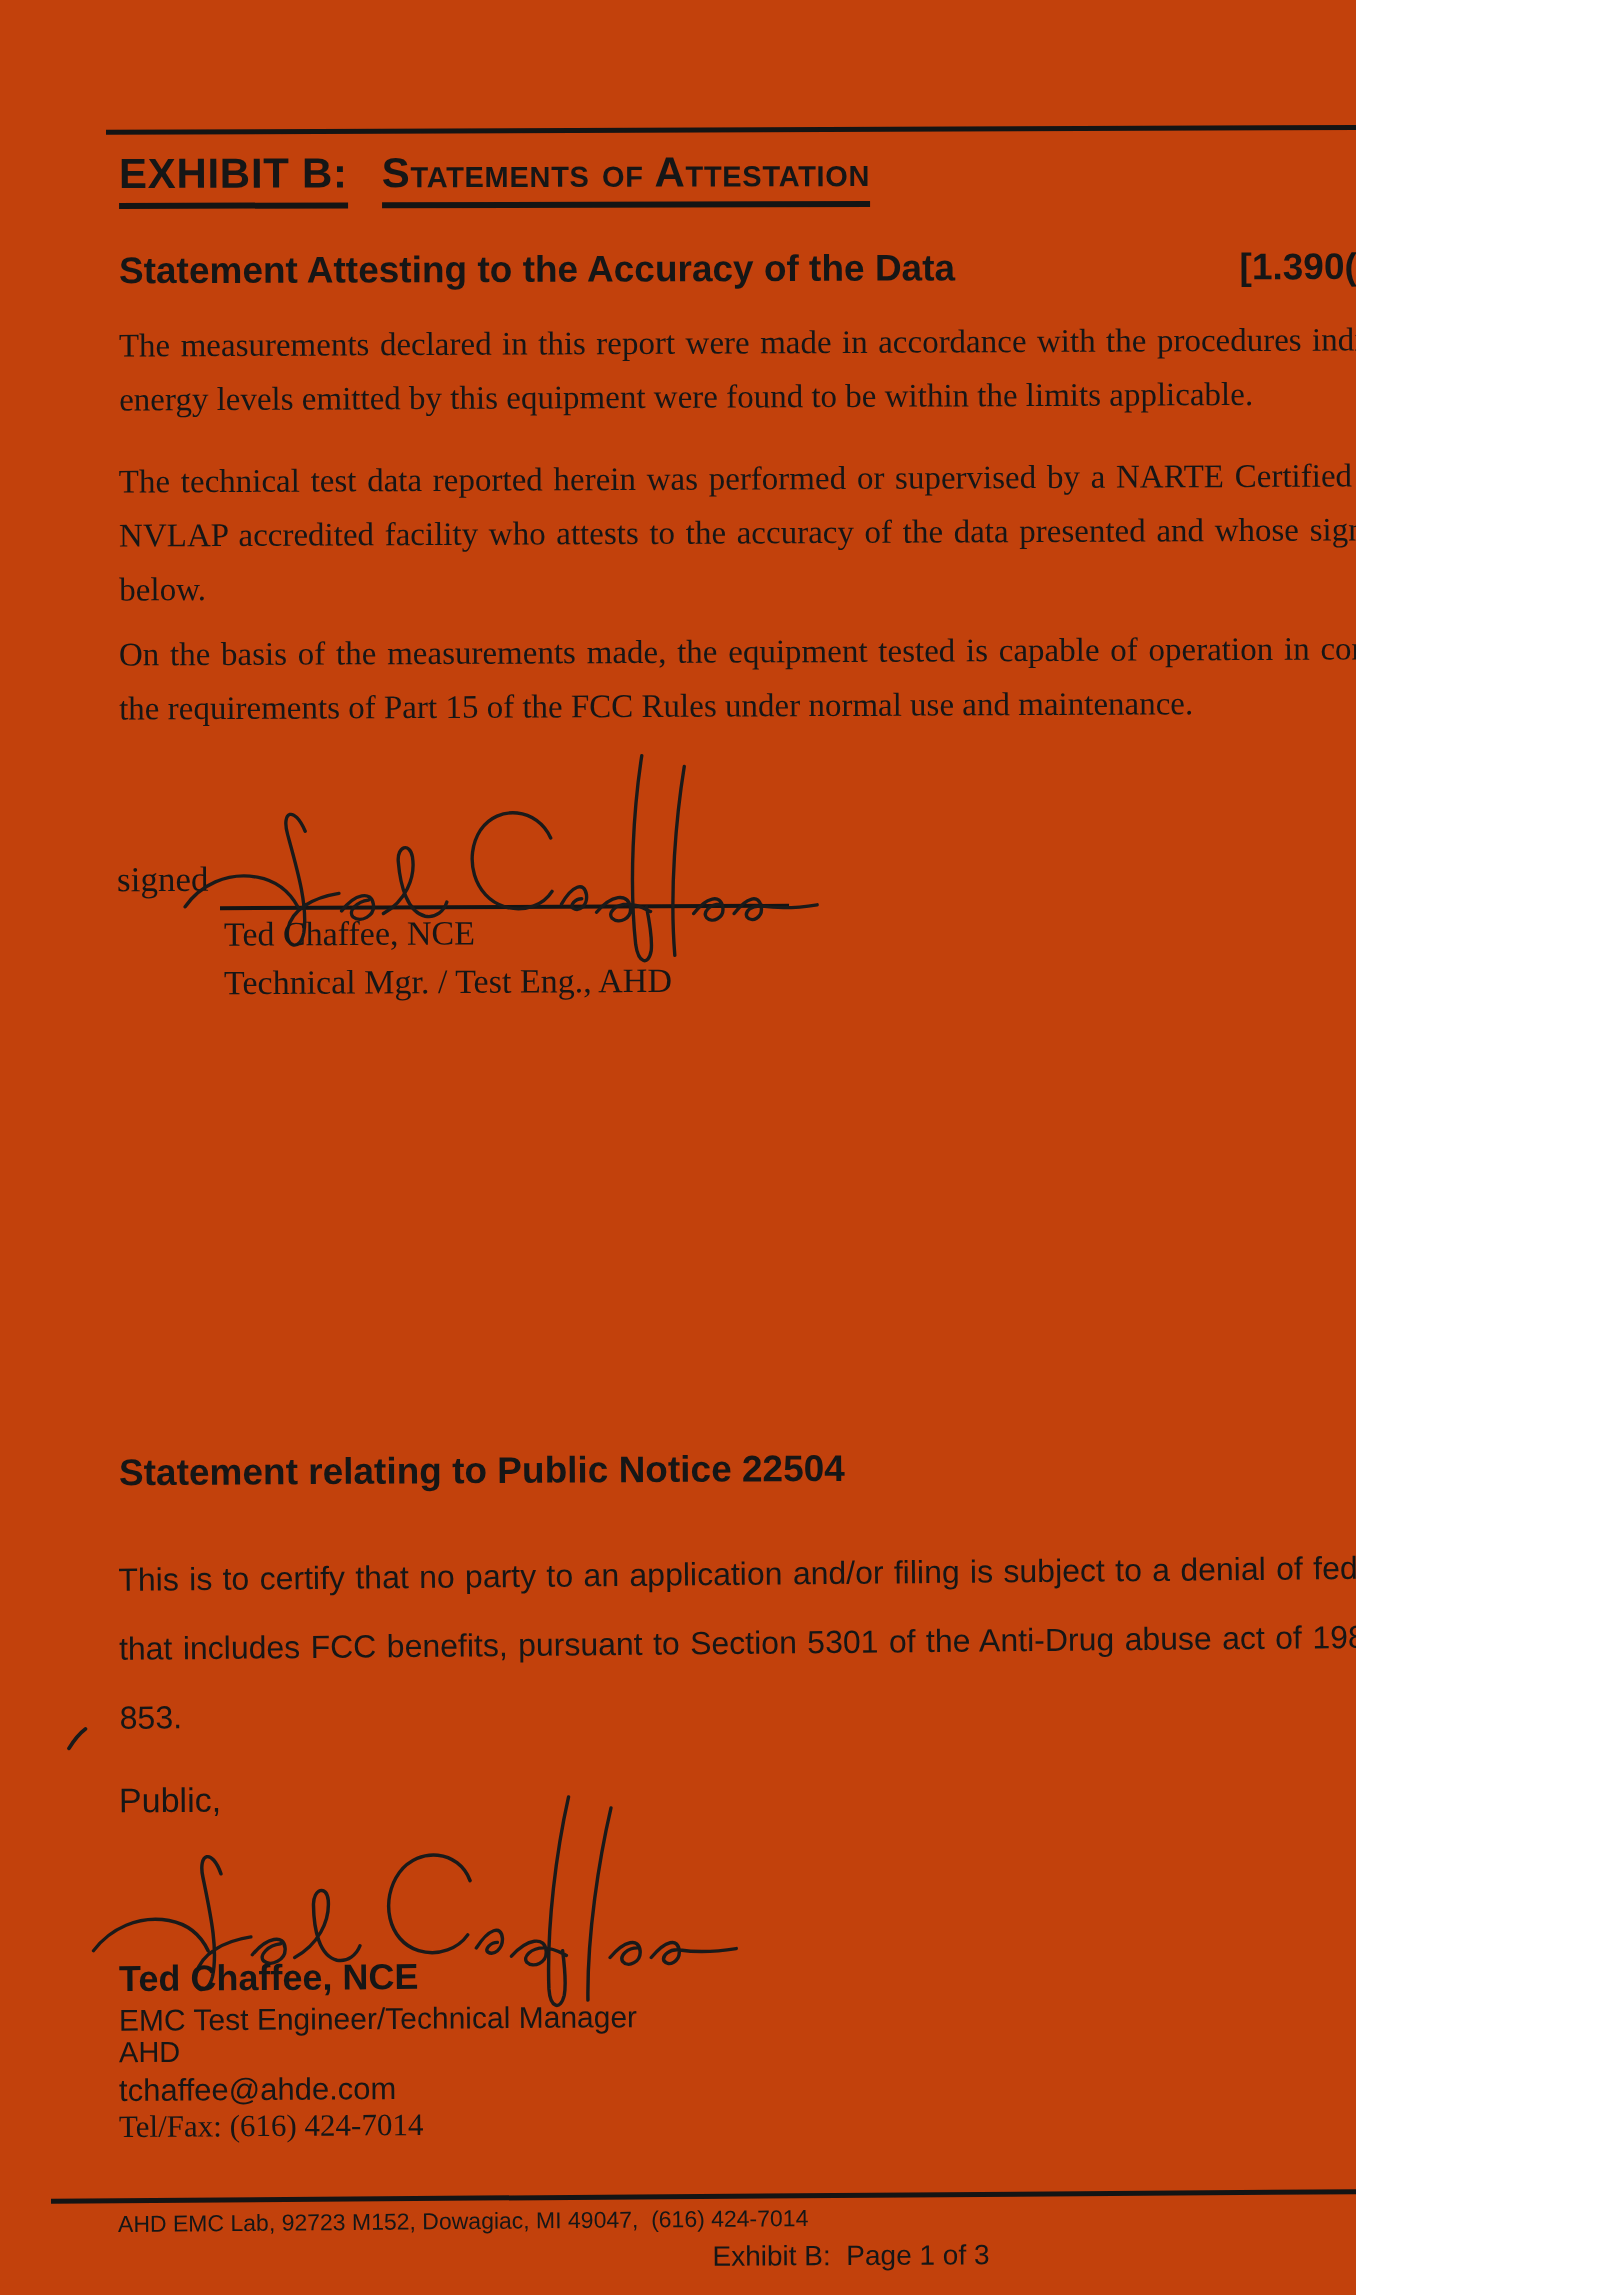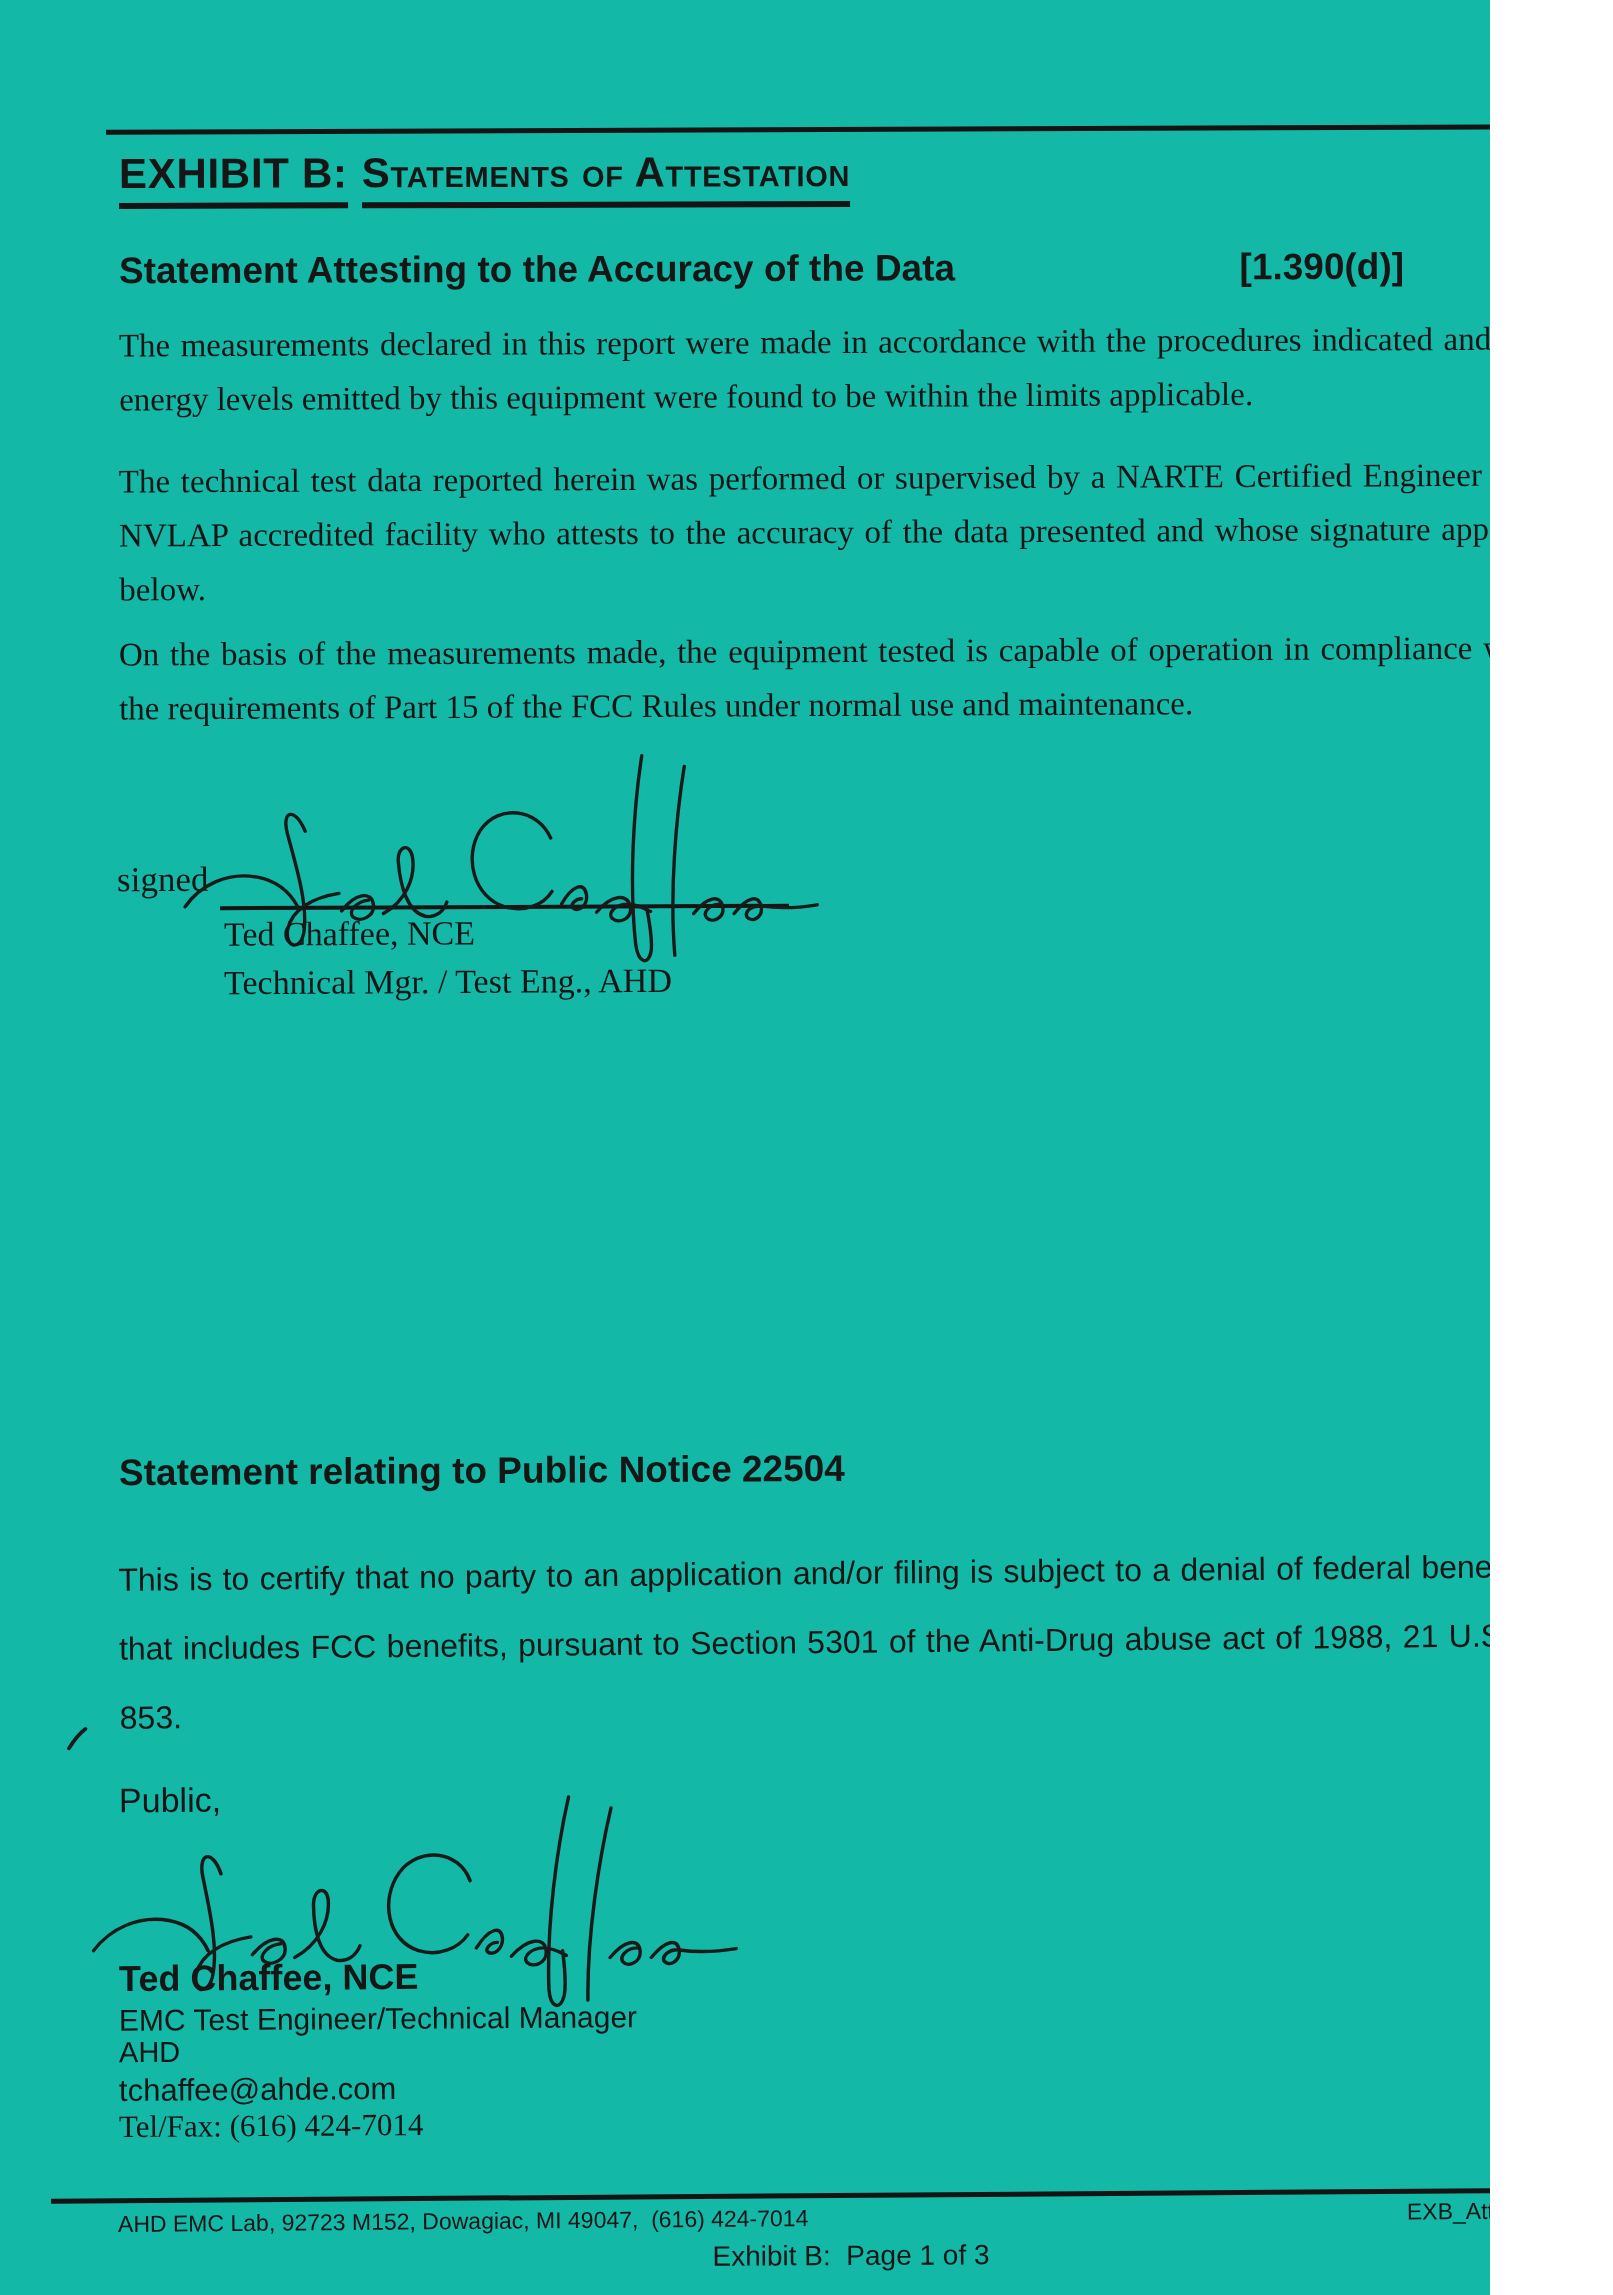--- a/index.html
+++ b/index.html
@@ -1,20 +1,20 @@
 <!DOCTYPE html>
 <html style="font-size:12px"><head>
 <meta charset="utf-8">
 <style>
   html,body{margin:0;padding:0;background:#ffffff;}
   .page{
     position:relative;
-    width:1490px;
+    width:1356px;
     height:2295px;
-    background:#14b8a6;
+    background:#c2410c;
     overflow:hidden;
     color:#161616;
     font-family:"Liberation Serif", serif;
   }
   .abs{position:absolute;}
   .pre{white-space:pre-wrap;}
 
   
   .rule{background:#141414;}
   .top-rule{left:106px;top:127px;width:1430px;height:4.5px;transform:rotate(-0.22deg);}
@@ -29,21 +29,21 @@
     transform:rotate(-0.15deg);
     display:flex;align-items:baseline;
   }
   .exhibit-heading .lbl{
     text-transform:uppercase;
     border-bottom:6px solid #141414;
     padding-bottom:4.5px;
   }
   .exhibit-heading .ttl{
     font-variant:small-caps;
-    margin-left:14px;
+    margin-left:34px;
     border-bottom:6px solid #141414;
     padding-bottom:4.5px;
   }
   .stmt1-heading-row{left:119px;top:248px;width:1285px;
     font-family:"Liberation Sans", sans-serif;font-weight:bold;font-size:37px;
     display:flex;justify-content:space-between;transform:rotate(-0.2deg);}
   .stmt2-heading{left:119px;top:1450px;
     font-family:"Liberation Sans", sans-serif;font-weight:bold;font-size:37px;
     transform:rotate(-0.35deg);}
 

